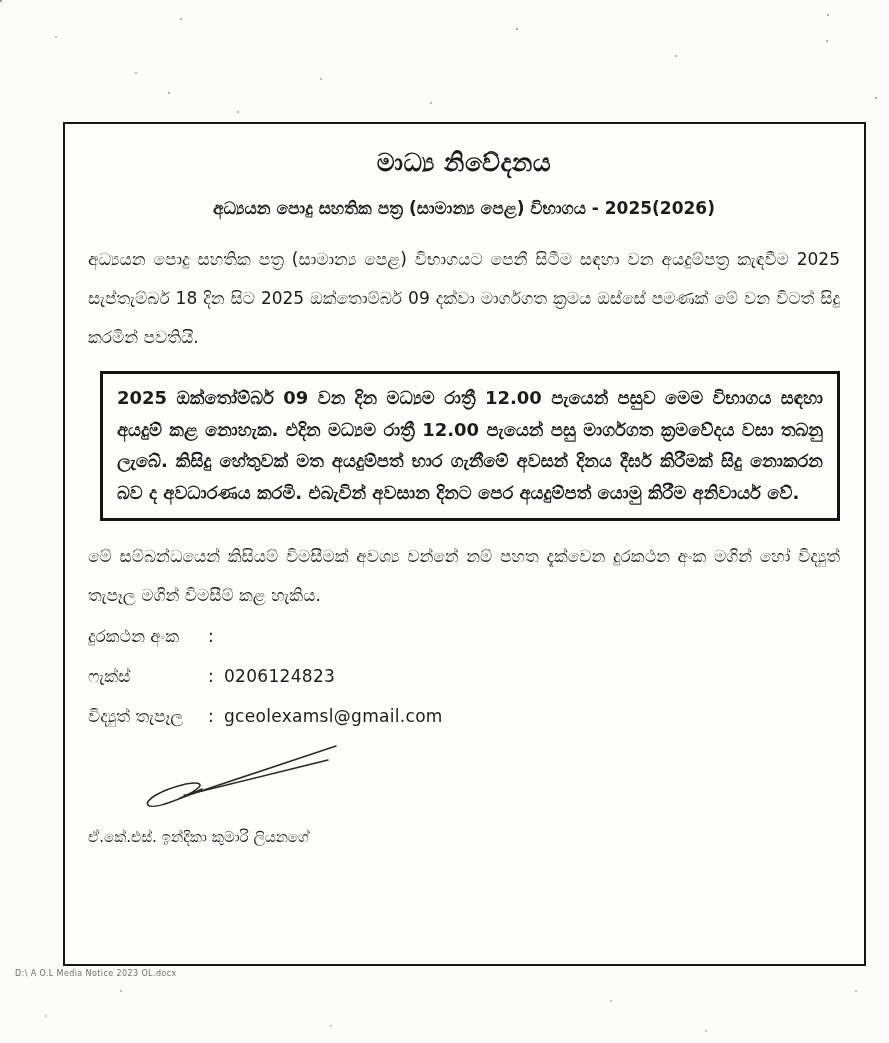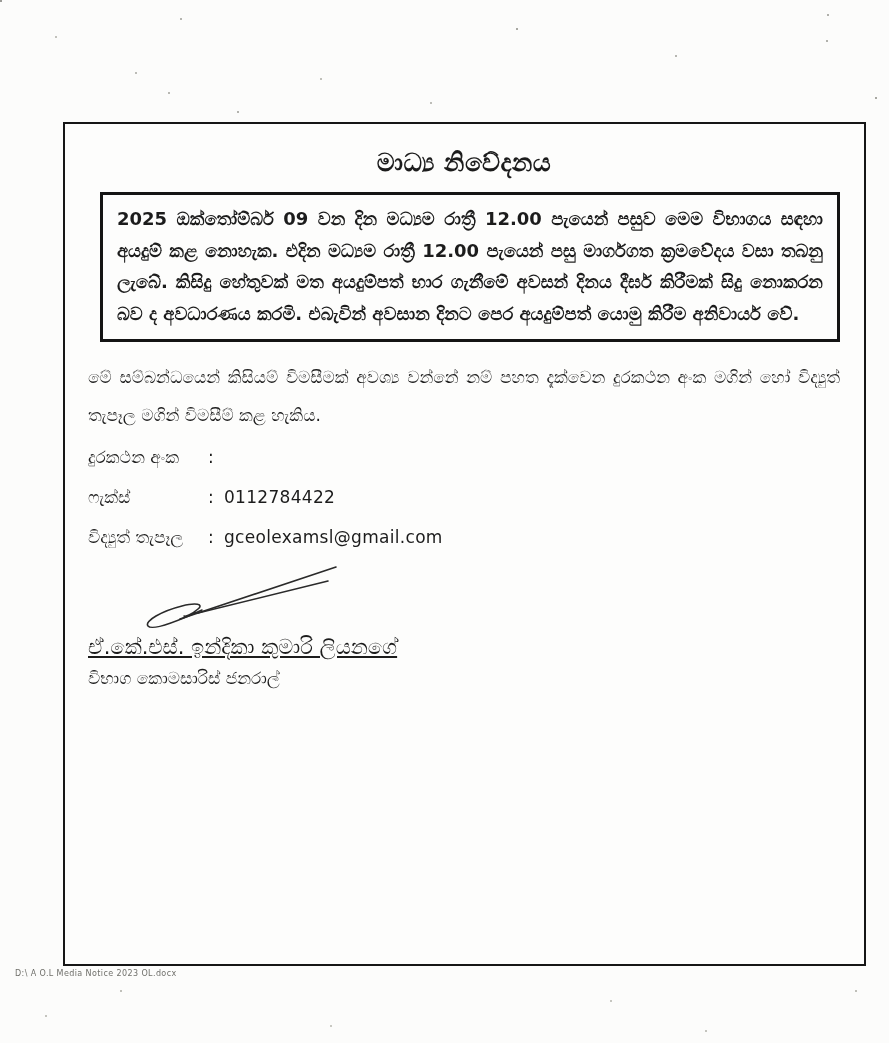--- a/index.html
+++ b/index.html
@@ -47,66 +47,67 @@
   }
   .contact-row.first{margin-top:12px;}
   .contact-row + .contact-row{margin-top:20px;}
   .contact-label{width:120px;flex:0 0 120px;}
   .contact-sep{width:16px;flex:0 0 16px;}
   .contact-value{letter-spacing:.3px;}
   .signature{
     margin:14px 0 0 52px;width:210px;height:72px;position:relative;
   }
   .signature svg{display:block;}
-  .signatory-name{font-size:21px;margin-top:2px;text-decoration:underline;}
+  .signatory-name{font-size:15px;margin-top:16px;}
   .signatory-designation{font-size:17px;margin-top:9px;}
   .footer-note{
     position:absolute;left:15px;top:969px;
     font-size:8px;color:#6f6f6a;letter-spacing:.4px;
     font-family:"DejaVu Sans","Liberation Sans",sans-serif;
   }
 </style>
 </head>
 <body>
 
 <div class="noise"></div>
 
 <div class="doc">
 
   <h1 class="title">මාධ්‍ය නිවේදනය</h1>
 
+  <h2 class="subtitle">අධ්‍යයන පොදු සහතික පත්‍ර (සාමාන්‍ය පෙළ) විභාගය - 2025(2026)</h2>
 
+  <p class="para">අධ්‍යයන පොදු සහතික පත්‍ර (සාමාන්‍ය පෙළ) විභාගයට පෙනී සිටීම සඳහා වන අයදුම්පත්‍ර කැඳවීම 2025 සැප්තැම්බර් 18 දින සිට 2025 ඔක්තොම්බර් 09 දක්වා මාර්ගගත ක්‍රමය ඔස්සේ පමණක් මේ වන විටත් සිදු කරමින් පවතියි.</p>
 
   <div class="highlight">2025 ඔක්තෝම්බර් 09 වන දින මධ්‍යම රාත්‍රී 12.00 පැයෙන් පසුව මෙම විභාගය සඳහා අයදුම් කළ නොහැක. එදින මධ්‍යම රාත්‍රී 12.00 පැයෙන් පසු මාර්ගගත ක්‍රමවේදය වසා තබනු ලැබේ. කිසිදු හේතුවක් මත අයදුම්පත් භාර ගැනීමේ අවසන් දිනය දීර්ඝ කිරීමක් සිදු නොකරන බව ද අවධාරණය කරමි. එබැවින් අවසාන දිනට පෙර අයදුම්පත් යොමු කිරීම අනිවාර්ය වේ.</div>
 
   <p class="para para-2">මේ සම්බන්ධයෙන් කිසියම් විමසීමක් අවශ්‍ය වන්නේ නම් පහත දැක්වෙන දුරකථන අංක මගින් හෝ විද්‍යුත් තැපෑල මගින් විමසීම් කළ හැකිය.</p>
 
   <div class="contact-row first">
     <span class="contact-label">දුරකථන අංක</span>
     <span class="contact-sep">:</span>
   </div>
 
   <div class="contact-row">
     <span class="contact-label">ෆැක්ස්</span>
     <span class="contact-sep">:</span>
-    <span class="contact-value">0112784422</span>
+    <span class="contact-value">0206124823</span>
   </div>
 
   <div class="contact-row">
     <span class="contact-label">විද්‍යුත් තැපෑල</span>
     <span class="contact-sep">:</span>
     <span class="contact-value">gceolexamsl@gmail.com</span>
   </div>
 
   <div class="signature">
     <svg width="210" height="72" viewBox="0 0 210 72" xmlns="http://www.w3.org/2000/svg">
       <path d="M62 49 C 38 60, 12 70, 8 65 C 4 60, 22 50, 42 45 C 56 41.5, 64 43, 58 48 C 52 53, 46 56, 44 55" fill="none" stroke="#2a2a2a" stroke-width="1.6" stroke-linecap="round"></path>
       <path d="M40 58 L 196 6" fill="none" stroke="#2a2a2a" stroke-width="1.6" stroke-linecap="round"></path>
       <path d="M58 52 L 188 20" fill="none" stroke="#2a2a2a" stroke-width="1.6" stroke-linecap="round"></path>
     </svg>
   </div>
 
   <div class="signatory-name">ඒ.කේ.එස්. ඉන්දිකා කුමාරි ලියනගේ</div>
-  <div class="signatory-designation">විභාග කොමසාරිස් ජනරාල්</div>
 
 </div>
 
 <div class="footer-note">D:\ A O.L Media Notice 2023 OL.docx</div>
 
 </body></html>

